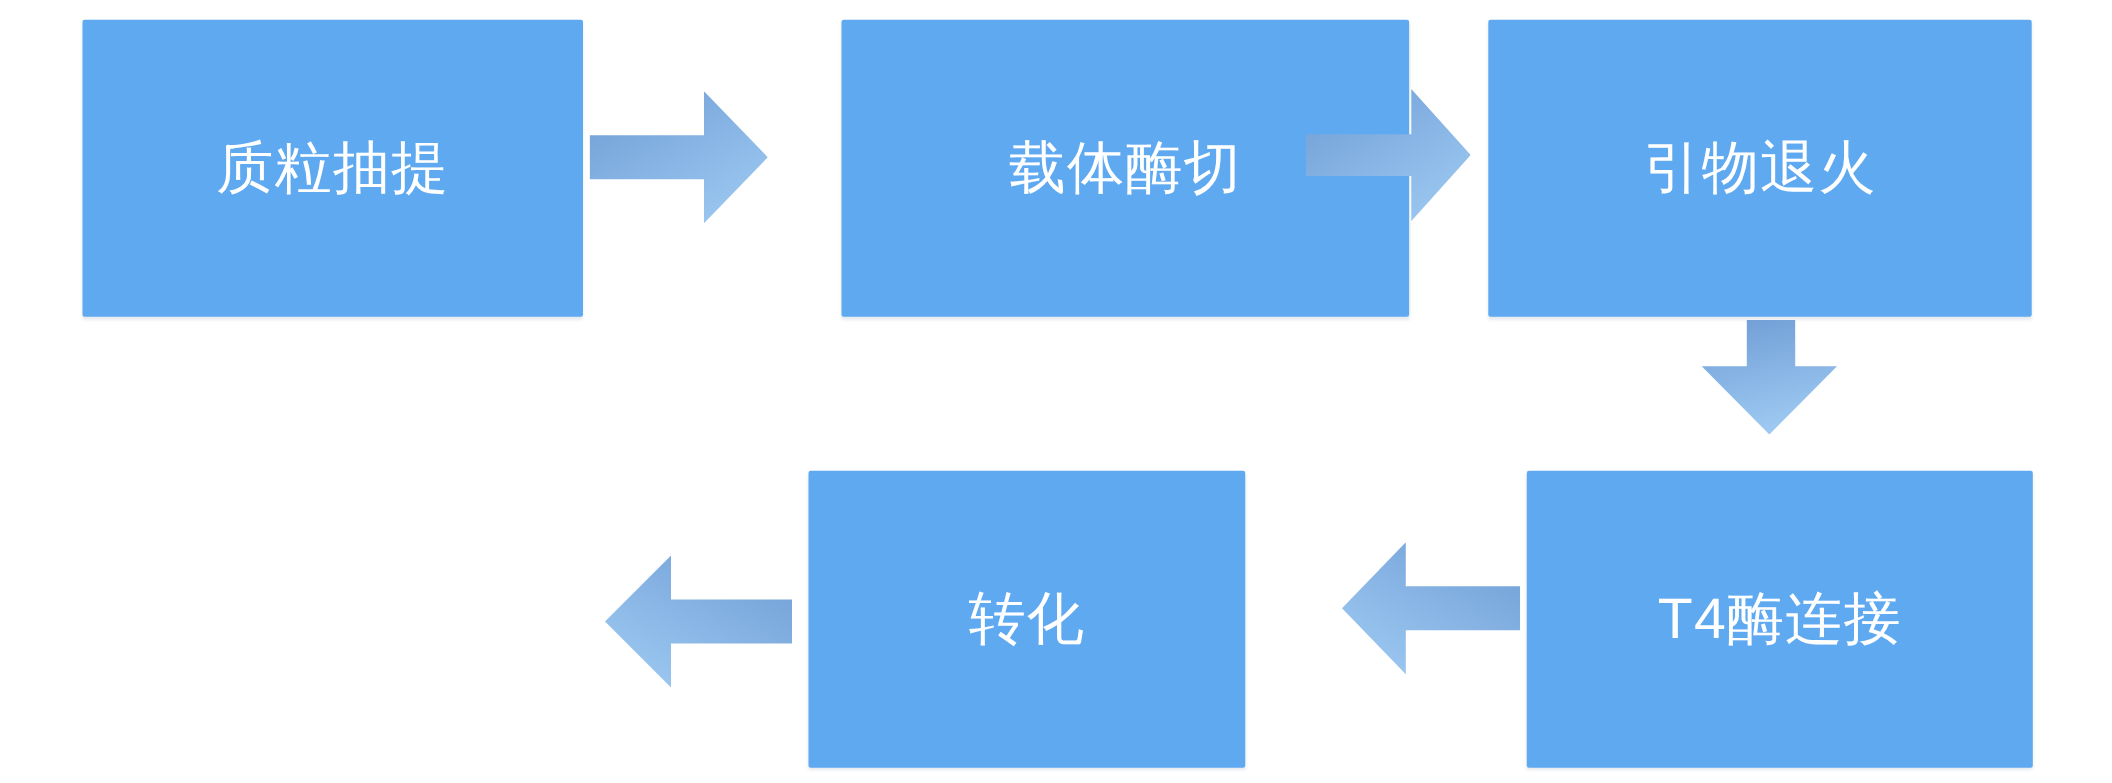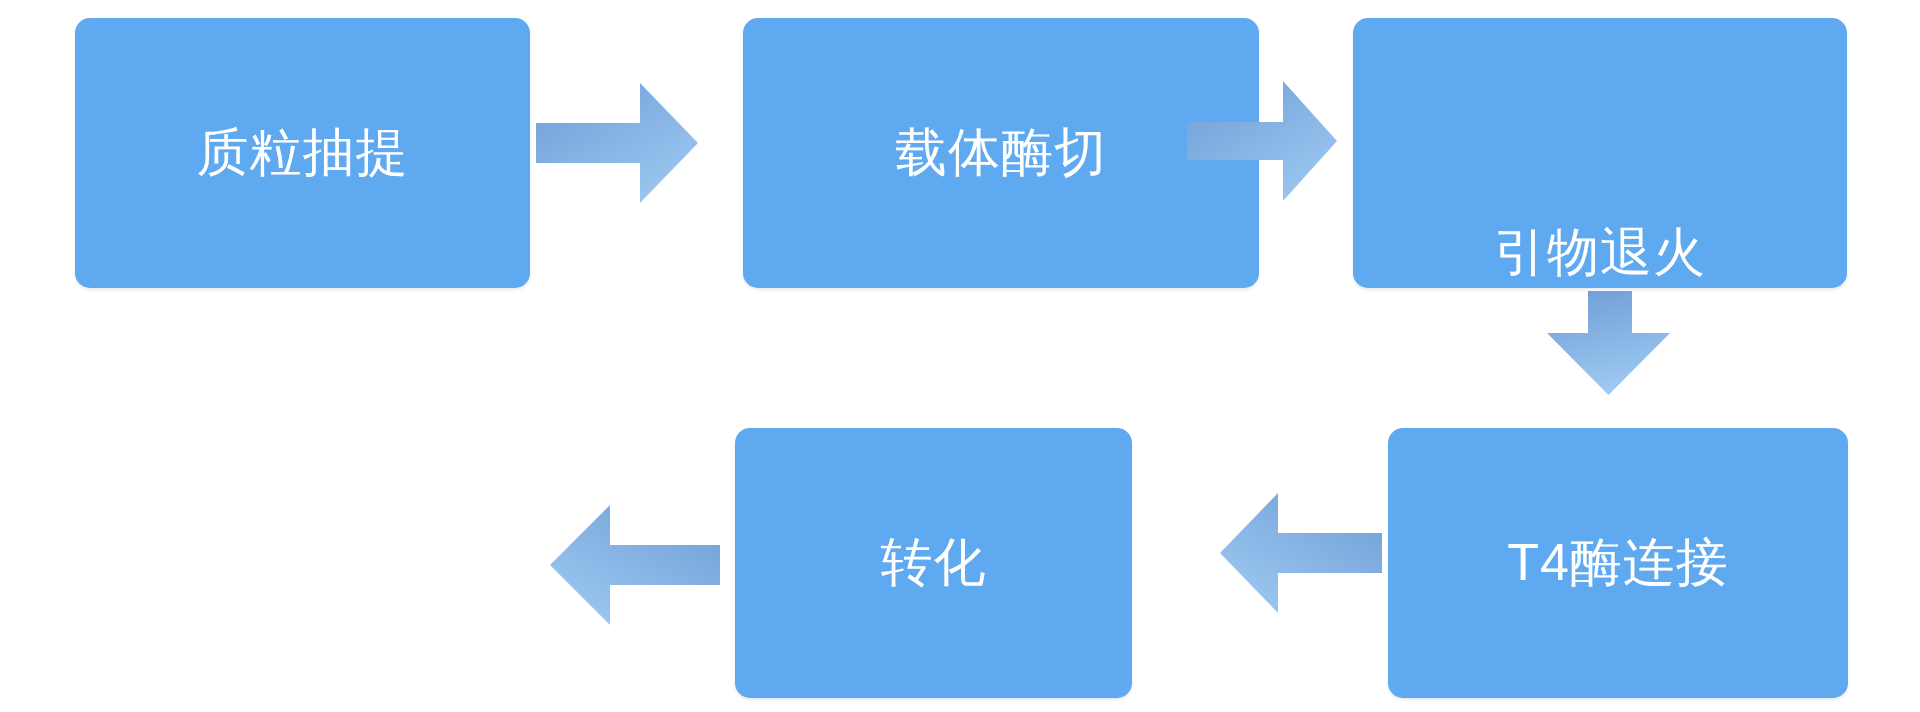--- a/index.html
+++ b/index.html
@@ -12,38 +12,38 @@
     width: 1920px;
     height: 712px;
     background: var(--background, #ffffff);
     overflow: hidden;
     font-family: "Liberation Sans", "DejaVu Sans", sans-serif;
   }
   .flow-node {
     position: absolute;
     height: 270px;
     background: var(--box-fill, #5fa9f1);
-    border-radius: 15px;
+    border-radius: 2px;
     display: flex;
     align-items: center;
     justify-content: center;
     box-shadow: 0 2px 3px rgba(120, 140, 160, 0.18);
   }
   .flow-node .node-label {
     color: var(--text, #ffffff);
     font-size: 52px;
     font-weight: 400;
     letter-spacing: 1px;
     white-space: nowrap;
     user-select: none;
   }
   
   .node-1 { left: 75px;   top: 18px;  width: 455px; }
-  .node-2 { left: 743px;  top: 18px;  width: 516px; }
-  .node-3 { left: 1353px; top: 18px;  width: 494px; align-items: flex-end; }
+  .node-2 { left: 765px;  top: 18px;  width: 516px; }
+  .node-3 { left: 1353px; top: 18px;  width: 494px; }
   
   .node-4 { left: 1388px; top: 428px; width: 460px; }
   .node-5 { left: 735px;  top: 428px; width: 397px; }
   .node-6 { left: 62px;   top: 428px; width: 458px; }
 
   .connector { position: absolute; }
   .connector svg { display: block; width: 100%; height: 100%; }
 
   .arrow-r1 { left: 536px;  top: 83px;  width: 162px; height: 120px; }
   .arrow-r2 { left: 1187px; top: 81px;  width: 150px; height: 120px; }

